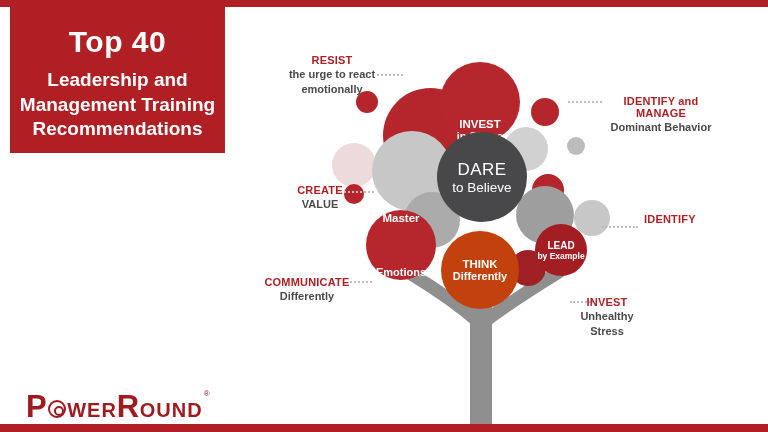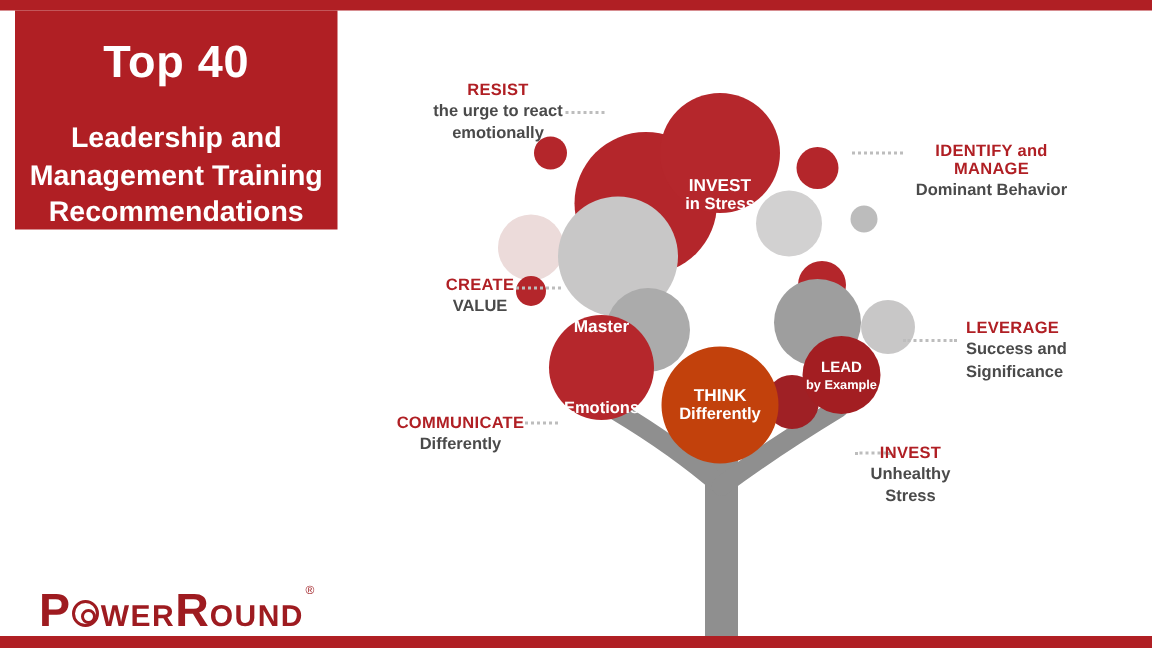--- a/index.html
+++ b/index.html
@@ -6,21 +6,21 @@
   html,body { background:#ffffff; }
   body { font-family:"Liberation Sans", sans-serif; }
   .stage { position:relative; width:768px; height:432px; background:#ffffff; overflow:hidden; }
 
   .bar { position:absolute; left:0; width:768px; height:7px; background:#b01f24; z-index:10; }
   .bar.top { top:0; }
   .bar.bottom { top:424px; height:8px; }
 
   .title-box { position:absolute; left:10px; top:7px; width:215px; height:146px;
                background:#b01f24; color:#fff; text-align:center; padding-top:18px; z-index:5; }
-  .title-box .t1 { font-size:30px; font-weight:bold; margin-bottom:22px; letter-spacing:0.5px; }
+  .title-box .t1 { font-size:30px; font-weight:bold; margin-bottom:9px; letter-spacing:0.5px; }
   .title-box .t2 { font-size:19px; font-weight:bold; line-height:1.3; white-space:pre-line; }
 
   .trunk { position:absolute; left:371px; top:226px; z-index:1; }
 
   .circle { position:absolute; border-radius:50%; z-index:2; }
 
   .bubble { position:absolute; border-radius:50%; display:flex; flex-direction:column;
             align-items:center; justify-content:center; color:#fff; text-align:center;
             font-weight:bold; z-index:3; }
   .bubble .b1 { font-size:11.5px; }
@@ -86,20 +86,24 @@
   <div class="circle" style="left:516px;top:186px;width:58px;height:58px;background:#9e9e9e;"></div>
   <div class="circle" style="left:574px;top:200px;width:36px;height:36px;background:#c8c7c7;"></div>
   <div class="circle" style="left:510px;top:250px;width:36px;height:36px;background:#9f2025;"></div>
   <div class="circle" style="left:344px;top:184px;width:20px;height:20px;background:#b4262b;"></div>
 
   <div class="bubble" style="left:440px;top:62px;width:80px;height:80px;background:#b5272c;justify-content:flex-end;">
     <span class="b1">INVEST</span>
     <span class="b2">in Stress</span>
   </div>
 
+  <div class="dare">
+    <span class="d1">DARE</span>
+    <span class="d2">to Believe</span>
+  </div>
 
   <div class="bubble" style="left:366px;top:210px;width:70px;height:70px;background:#b5272c;gap:42px;">
     <span class="b1">Master</span>
     <span class="b2">Emotions</span>
   </div>
 
   <div class="bubble" style="left:441px;top:231px;width:78px;height:78px;background:#c2410c;z-index:4;">
     <span class="b1">THINK</span>
     <span class="b2">Differently</span>
   </div>
@@ -126,23 +130,21 @@
     <div class="ct">CREATE</div>
     <div class="cs">VALUE</div>
   </div>
 
   <div class="callout" style="left:598px;top:95px;width:126px;">
     <div class="ct">IDENTIFY and MANAGE</div>
     <div class="cs">Dominant Behavior</div>
   </div>
 
   <div class="callout left-align" style="left:644px;top:213px;width:80px;">
-    <div class="ct">LEVERAGE</div>
-    <div class="cs">Success and
-Significance</div>
+    <div class="ct">IDENTIFY</div>
   </div>
 
   <div class="callout" style="left:260px;top:276px;width:94px;">
     <div class="ct">COMMUNICATE</div>
     <div class="cs">Differently</div>
   </div>
 
   <div class="callout" style="left:578px;top:296px;width:58px;">
     <div class="ct">INVEST</div>
     <div class="cs">Unhealthy

